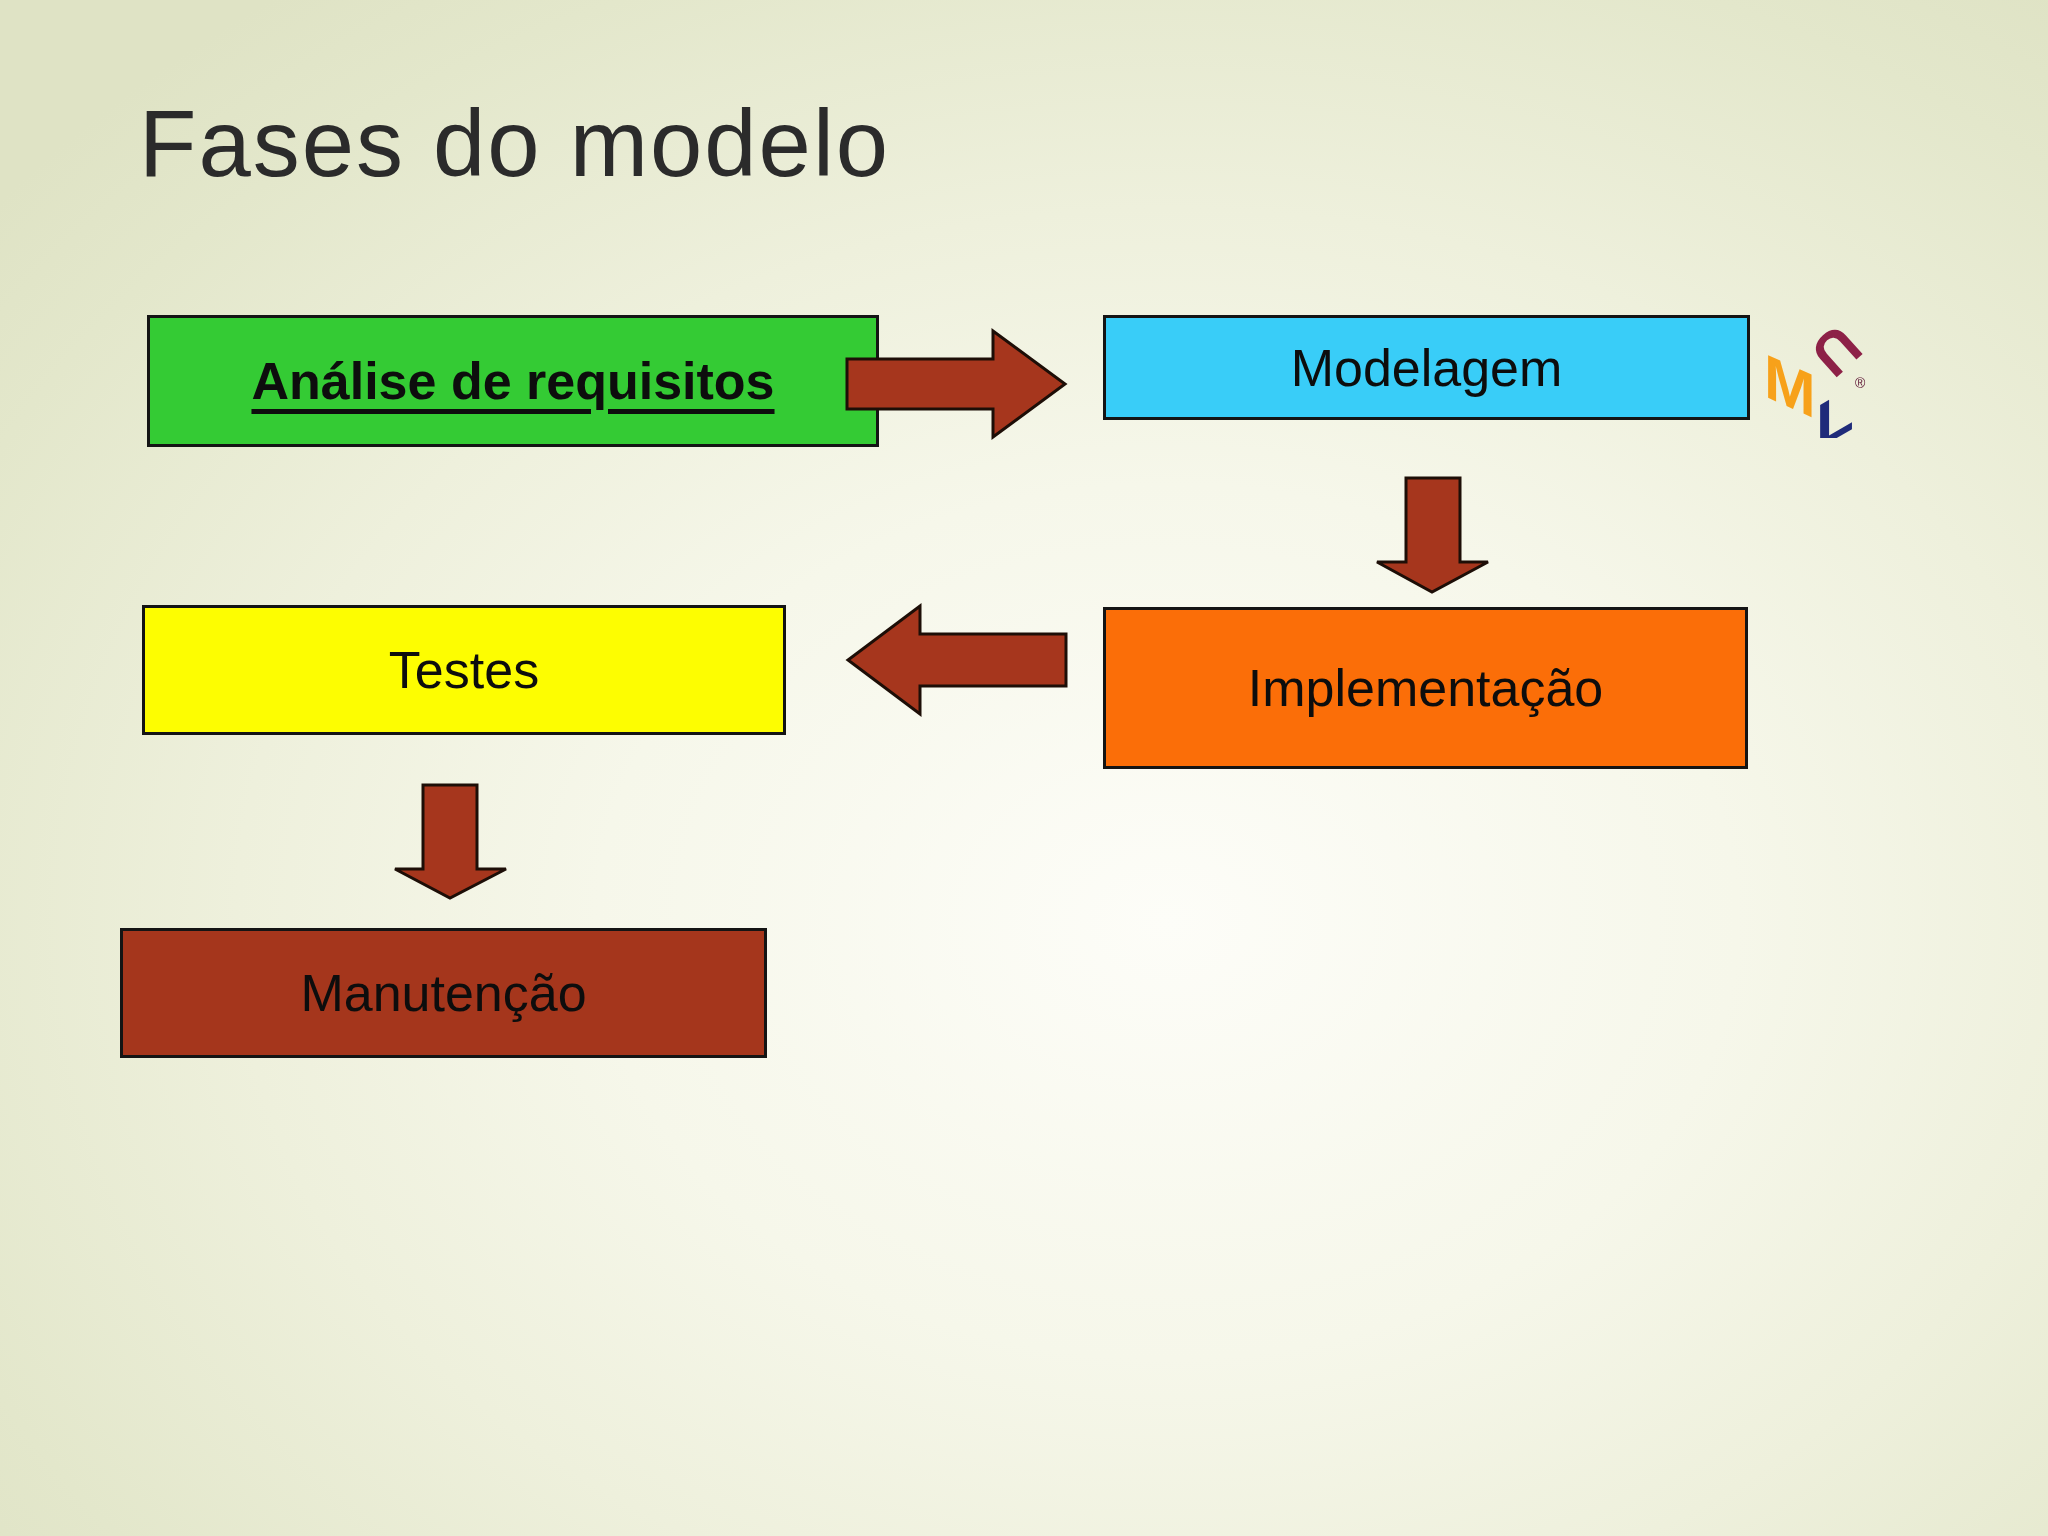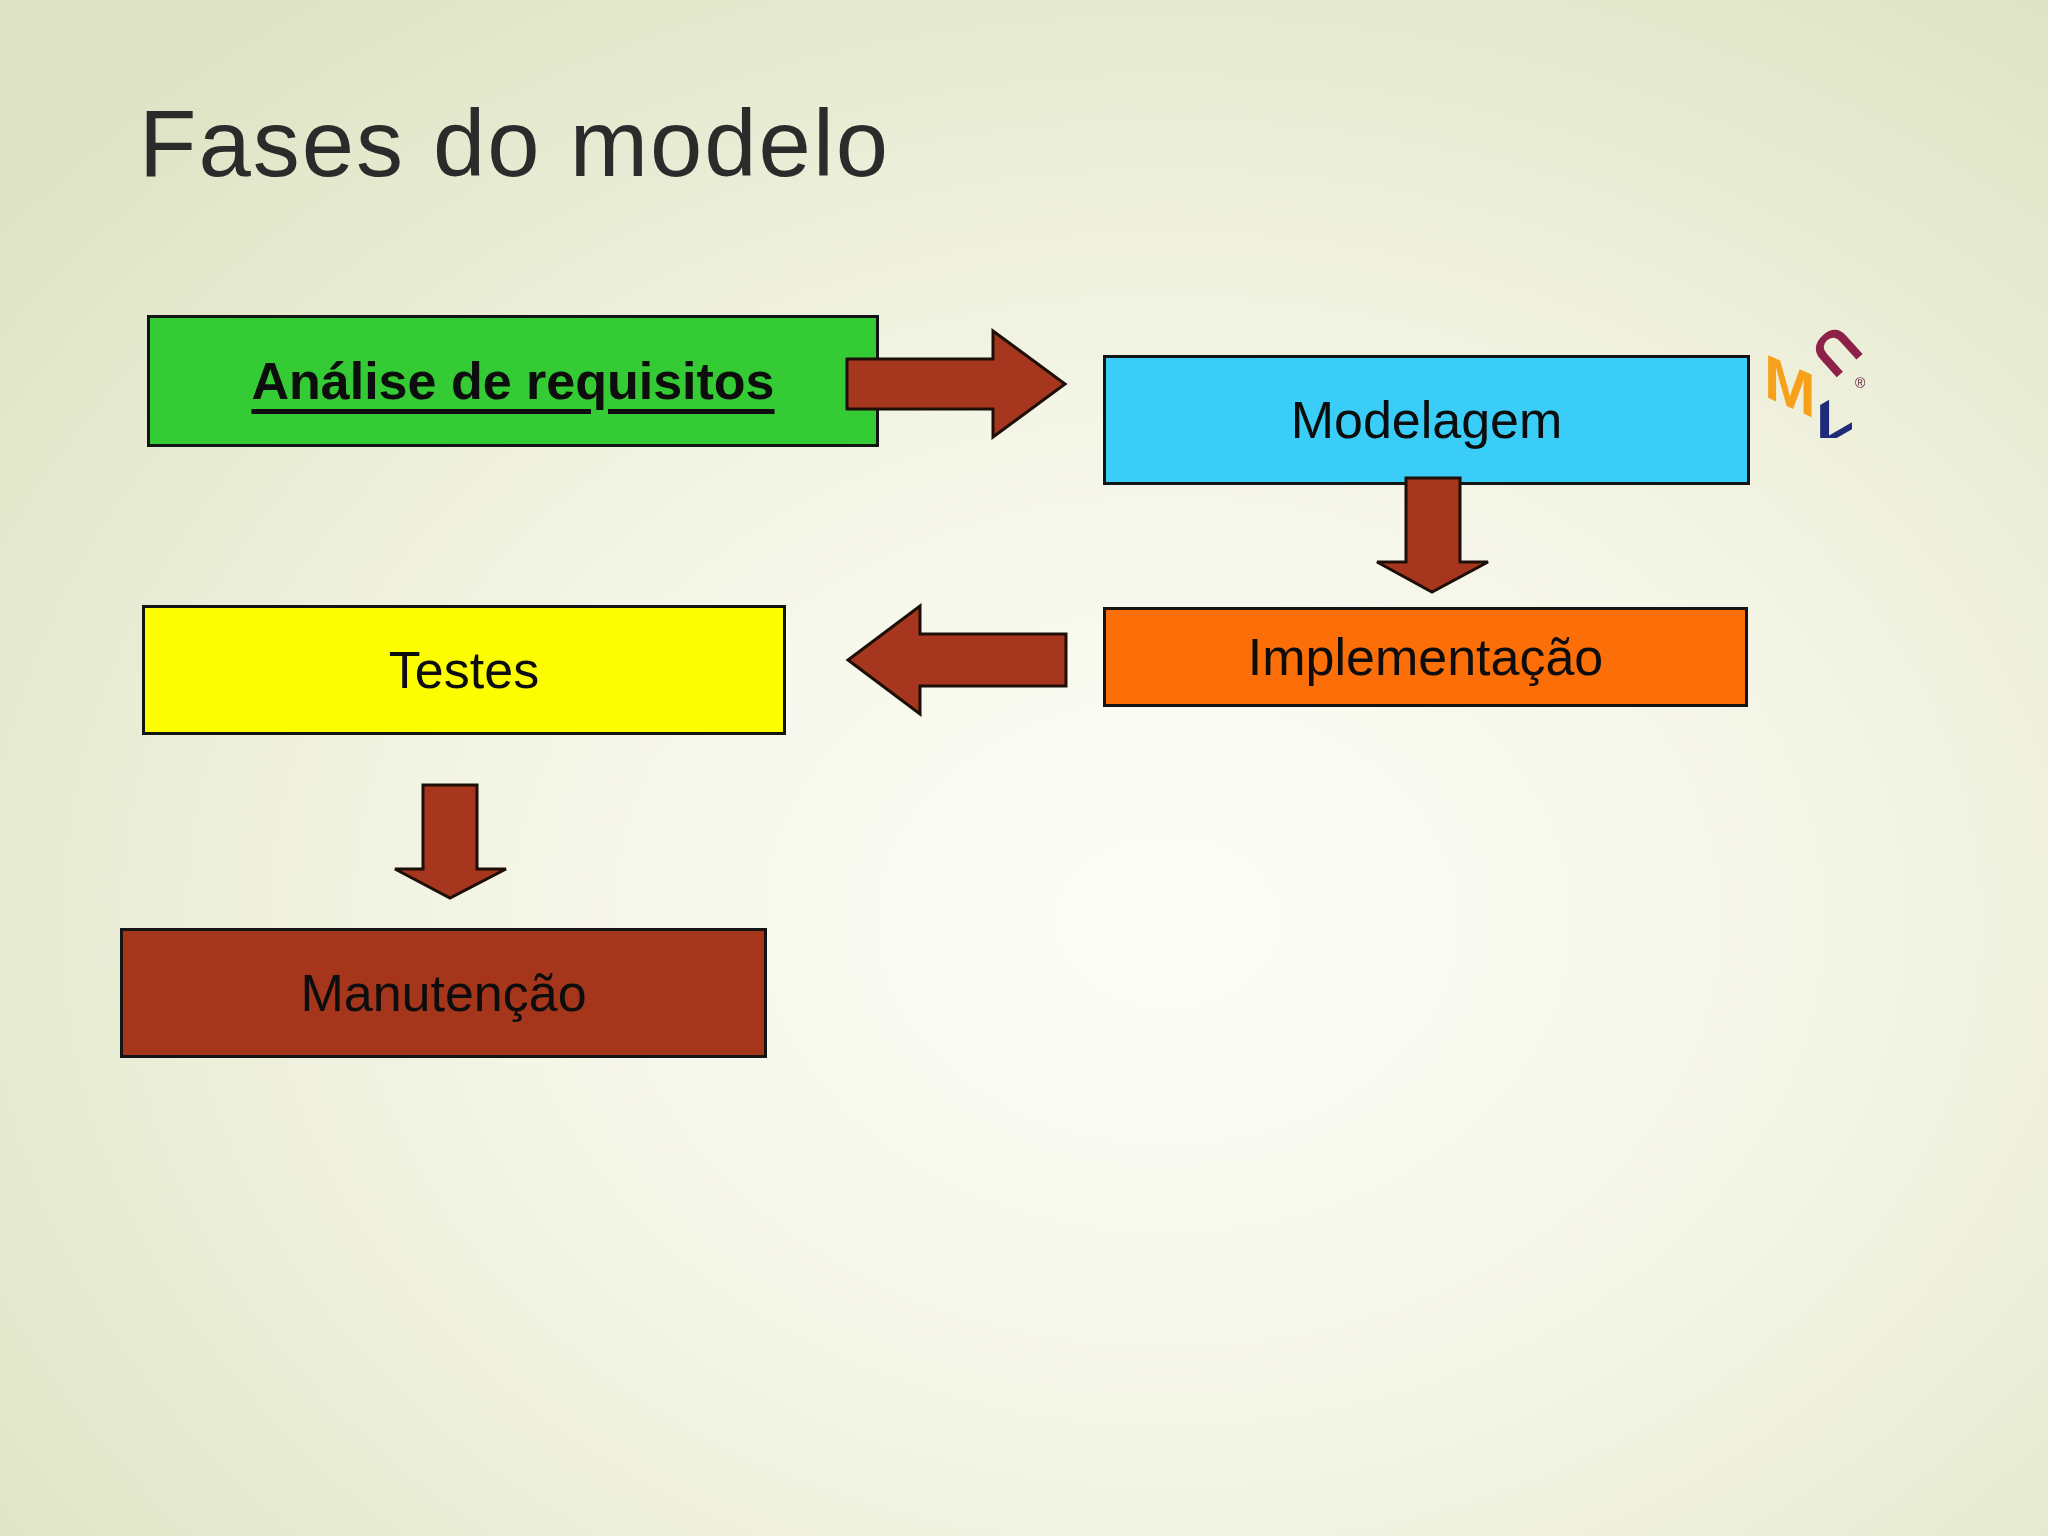--- a/index.html
+++ b/index.html
@@ -15,22 +15,22 @@
     font-size:94px;line-height:1.1;letter-spacing:2px;
     color:#2b2b2b;font-weight:400;white-space:nowrap;margin-left:11px;
   }
   .node{
     position:absolute;display:flex;align-items:center;justify-content:center;
     border:3px solid #141414;box-sizing:border-box;
     font-size:52px;color:#0d0d0d;text-align:center;white-space:nowrap;
   }
   .node.emphasis{font-weight:bold;text-decoration:underline;text-underline-offset:10px;text-decoration-thickness:5px;}
   #node-analise      {left:147px; top:315px; width:732px; height:132px;}
-  #node-modelagem    {left:1103px;top:315px; width:647px; height:130px;margin-top:40px;}
-  #node-implementacao{left:1103px;top:607px; width:645px; height:100px;}
+  #node-modelagem    {left:1103px;top:315px; width:647px; height:105px;}
+  #node-implementacao{left:1103px;top:607px; width:645px; height:162px;}
   #node-testes       {left:142px; top:605px; width:644px; height:130px;}
   #node-manutencao   {left:120px; top:928px; width:647px; height:130px;}
   .arrow{position:absolute;}
   #arrow-right{left:845px;top:328px;}
   #arrow-down-1{left:1375px;top:476px;}
   #arrow-left{left:845px;top:603px;}
   #arrow-down-2{left:393px;top:783px;}
   .arrow polygon{stroke:#1d0e07;stroke-width:3;stroke-linejoin:miter;}
   #uml-logo{position:absolute;left:1763px;top:310px;}
 </style>

